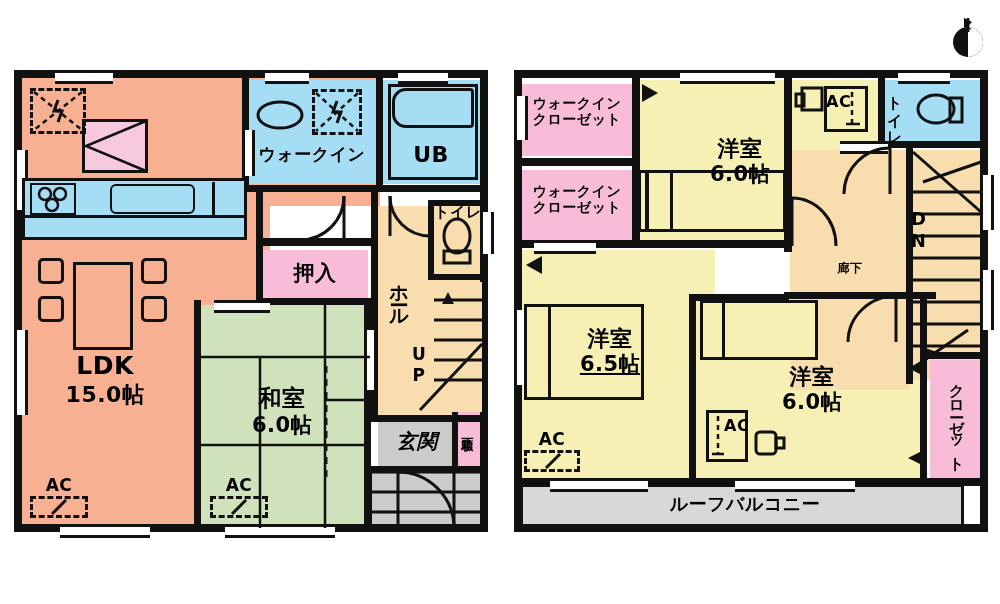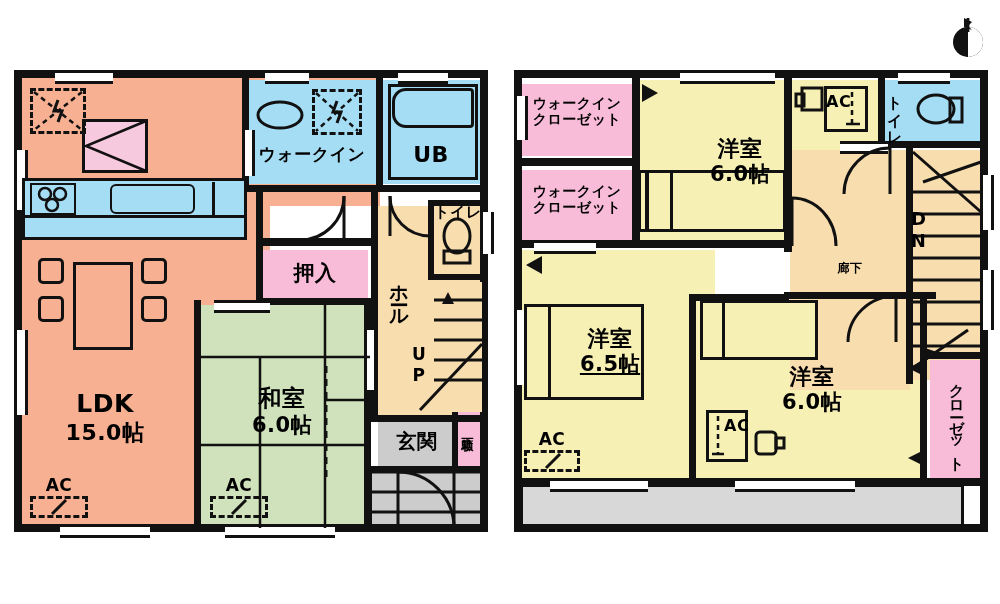--- a/index.html
+++ b/index.html
@@ -206,34 +206,34 @@
   <div class="lbl" style="left:30px;top:476px;width:58px;font-size:17px;">AC</div>
 
   <div class="dashbox" style="left:210px;top:496px;width:58px;height:22px;"></div>
   <div class="abs" style="left:212px;top:498px;width:54px;height:18px;">
     <svg width="54" height="18" viewBox="0 0 54 18">
           <path d="M34 2 L20 16" stroke="#111" stroke-width="3" fill="none"></path>
         </svg>
   </div>
   <div class="lbl" style="left:210px;top:476px;width:58px;font-size:17px;">AC</div>
 
-  <div class="lbl" style="left:50px;top:352px;width:110px;font-size:25px;margin-top:38px;">
+  <div class="lbl" style="left:50px;top:352px;width:110px;font-size:25px;">
     <span>LDK</span><br>
     <span style="font-size:22px;">15.0帖</span>
   </div>
   <div class="lbl" style="left:249px;top:145px;width:126px;font-size:17px;">ウォークイン</div>
   <div class="lbl" style="left:392px;top:143px;width:78px;font-size:22px;">UB</div>
   <div class="lbl" style="left:430px;top:204px;width:56px;font-size:15px;">トイレ</div>
   <div class="lbl" style="left:280px;top:262px;width:70px;font-size:21px;">押入</div>
   <div class="lblv" style="left:389px;top:250px;height:90px;font-size:19px;">ホール</div>
   <div class="lbl" style="left:232px;top:386px;width:100px;font-size:23px;">
     <span>和室</span><br>
     <span style="font-size:21px;">6.0帖</span>
   </div>
-  <div class="lbl" style="left:385px;top:430px;width:64px;font-size:20px;">玄関</div>
+  <div class="lbl" style="left:385px;top:430px;width:64px;font-size:20px;font-style:italic;">玄関</div>
   <div class="lblv" style="left:461px;top:400px;height:58px;font-size:12px;">下駄箱</div>
   <div class="lblv" style="left:409px;top:344px;height:36px;font-size:17px;">UP</div>
 
 </div>
 
 <div class="abs" style="left:500px;top:0px;width:500px;height:540px;">
 
   <div class="fill" style="left:140px;top:80px;background:#f6f0b4;width:250px;height:165px;"></div>
   <div class="fill" style="left:20px;top:250px;background:#f6f0b4;width:195px;height:230px;"></div>
   <div class="fill" style="left:195px;top:300px;background:#f6f0b4;width:230px;height:180px;"></div>
@@ -413,16 +413,17 @@
     <span>洋室</span><br>
     <span style="font-size:21px;text-decoration:underline;">6.5帖</span>
   </div>
   <div class="lbl" style="left:262px;top:365px;width:100px;font-size:22px;">
     <span>洋室</span><br>
     <span style="font-size:21px;">6.0帖</span>
   </div>
   <div class="lblv" style="left:386px;top:84px;height:56px;font-size:15px;">トイレ</div>
   <div class="lbl" style="left:320px;top:262px;width:60px;font-size:12px;">廊下</div>
   <div class="lblv" style="left:448px;top:366px;height:106px;font-size:15px;">クローゼット</div>
+  <div class="lbl" style="left:130px;top:494px;width:230px;font-size:18px;">ルーフバルコニー</div>
 
 </div>
 
 </div>
 
 </body></html>

